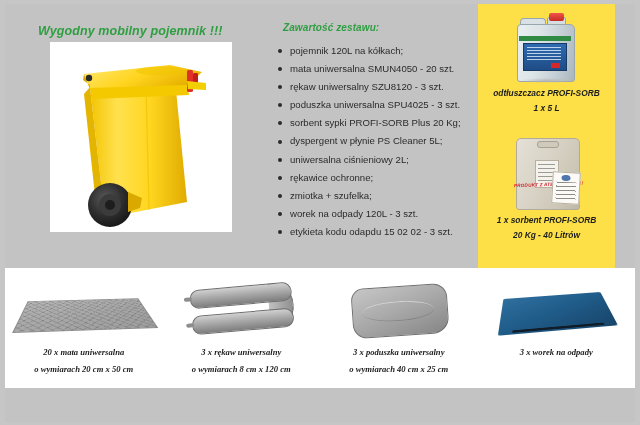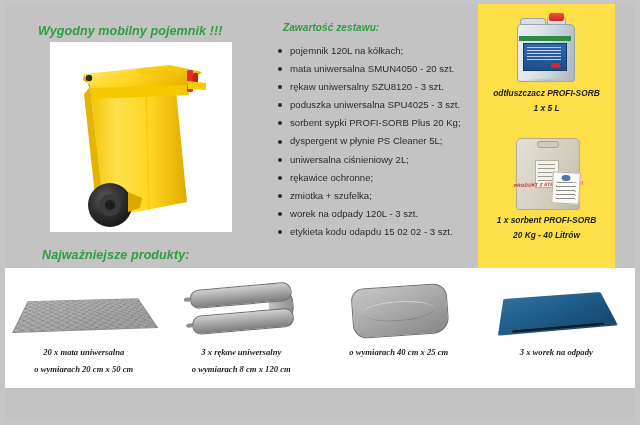--- a/index.html
+++ b/index.html
@@ -558,21 +558,20 @@
             </div>
           </div>
           <div class="rp-cap">1 x sorbent PROFI-SORB</div>
           <div class="rp-cap">20 Kg - 40 Litrów</div>
         </div>
 
       </div>
     </div>
 
     <div class="bottom-section">
-      <div class="heading-green products-heading">Najważniejsze produkty:</div>
 
       <div class="products-strip">
 
         <div class="prod-cell">
           <div class="prod-art">
             <div class="mat"></div>
           </div>
           <div class="prod-caption">
             <div>20 x mata uniwersalna</div>
             <div>o wymiarach 20 cm x 50 cm</div>
@@ -595,20 +594,21 @@
           </div>
         </div>
 
         <div class="prod-cell">
           <div class="prod-art">
             <div class="pillow">
               <div class="pillow-fold"></div>
             </div>
           </div>
           <div class="prod-caption">
+            <div>3 x poduszka uniwersalny</div>
             <div>o wymiarach 40 cm x 25 cm</div>
           </div>
         </div>
 
         <div class="prod-cell">
           <div class="prod-art">
             <div class="bluebag">
               <div class="bluebag-edge"></div>
             </div>
           </div>

